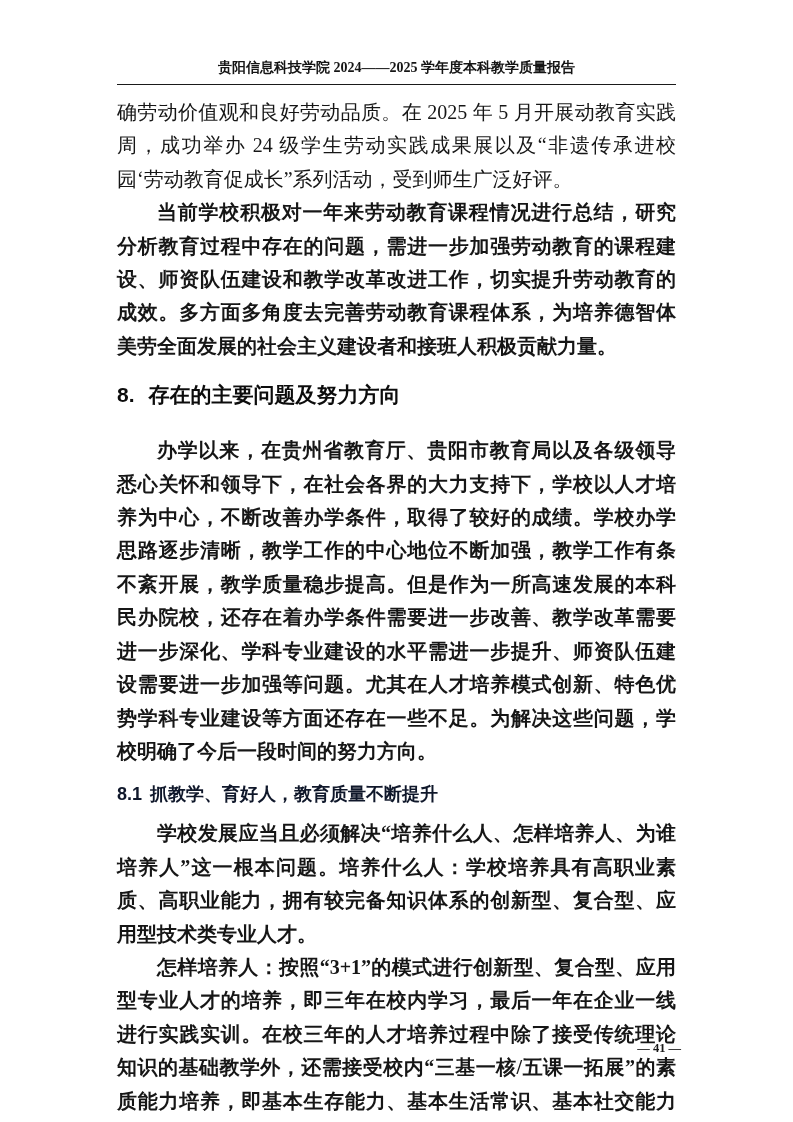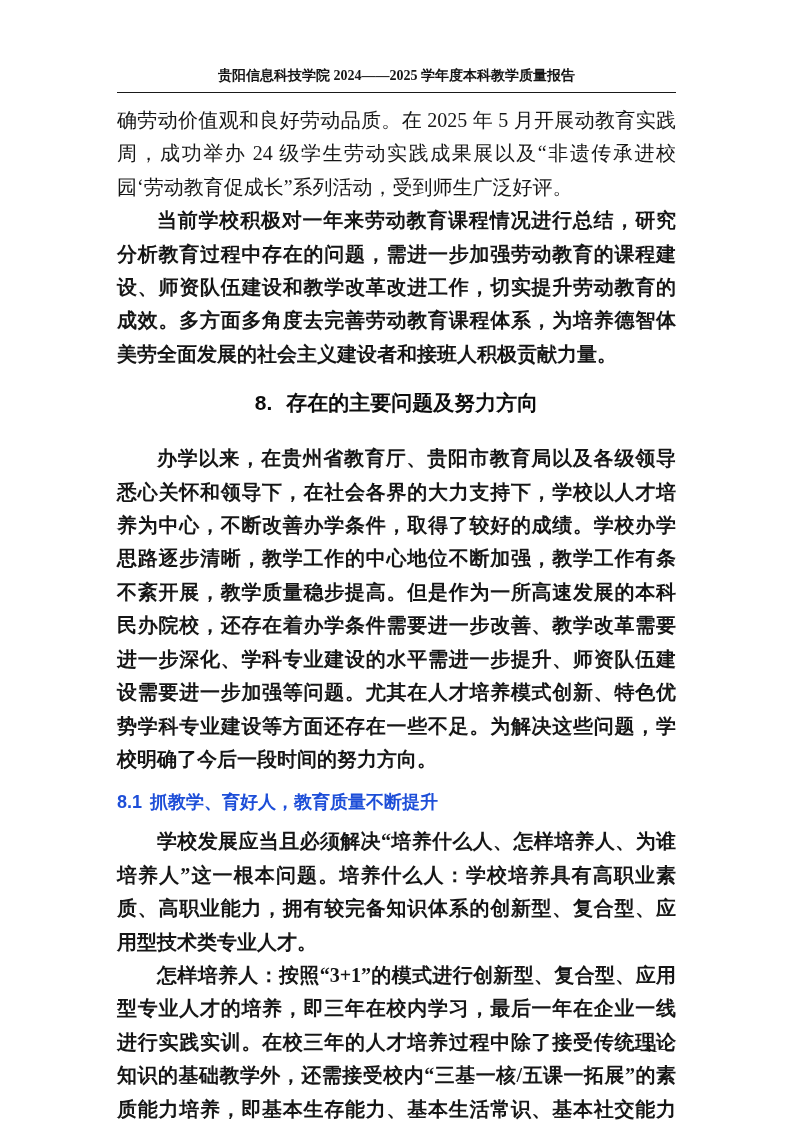--- a/index.html
+++ b/index.html
@@ -10,21 +10,21 @@
     width: 793px;
     height: 1122px;
     font-family: "Liberation Serif", "DejaVu Serif", serif;
     color: #151515;
     position: relative;
     overflow: hidden;
   }
   .page {
     width: 793px;
     height: 1116px;
-    padding: 8px 117px;
+    padding: 0 117px;
     position: relative;
     border-radius: 28px;
   }
   .page-header {
     padding-top: 58px;
     padding-bottom: 6px;
     text-align: center;
     font-size: 14px;
     line-height: 20px;
     font-weight: bold;
@@ -46,36 +46,35 @@
     font-weight: bold;
   }
   h1.sec {
     font-family: "Liberation Sans", "DejaVu Sans", sans-serif;
     font-size: 21px;
     line-height: 30px;
     font-weight: bold;
     color: #0c0c0c;
     margin-top: 17px;
     margin-bottom: 24px;
-    text-align: center;
   }
   h1.sec .sec-num { margin-right: 14px; }
   h2.subsec {
     font-family: "Liberation Sans", "DejaVu Sans", sans-serif;
     font-size: 18px;
     line-height: 26px;
     font-weight: bold;
-    color: #1d4ed8;
+    color: #0f172a;
     margin-top: 13px;
     margin-bottom: 10px;
   }
   h2.subsec .sec-num { margin-right: 8px; }
   .page-footer {
     position: absolute;
-    right: 120px;
+    right: 112px;
     bottom: 60px;
     font-size: 12.5px;
     font-weight: bold;
     color: #1a1a1a;
     font-family: "Liberation Serif", "DejaVu Serif", serif;
   }
 </style>
 </head>
 <body>
 

